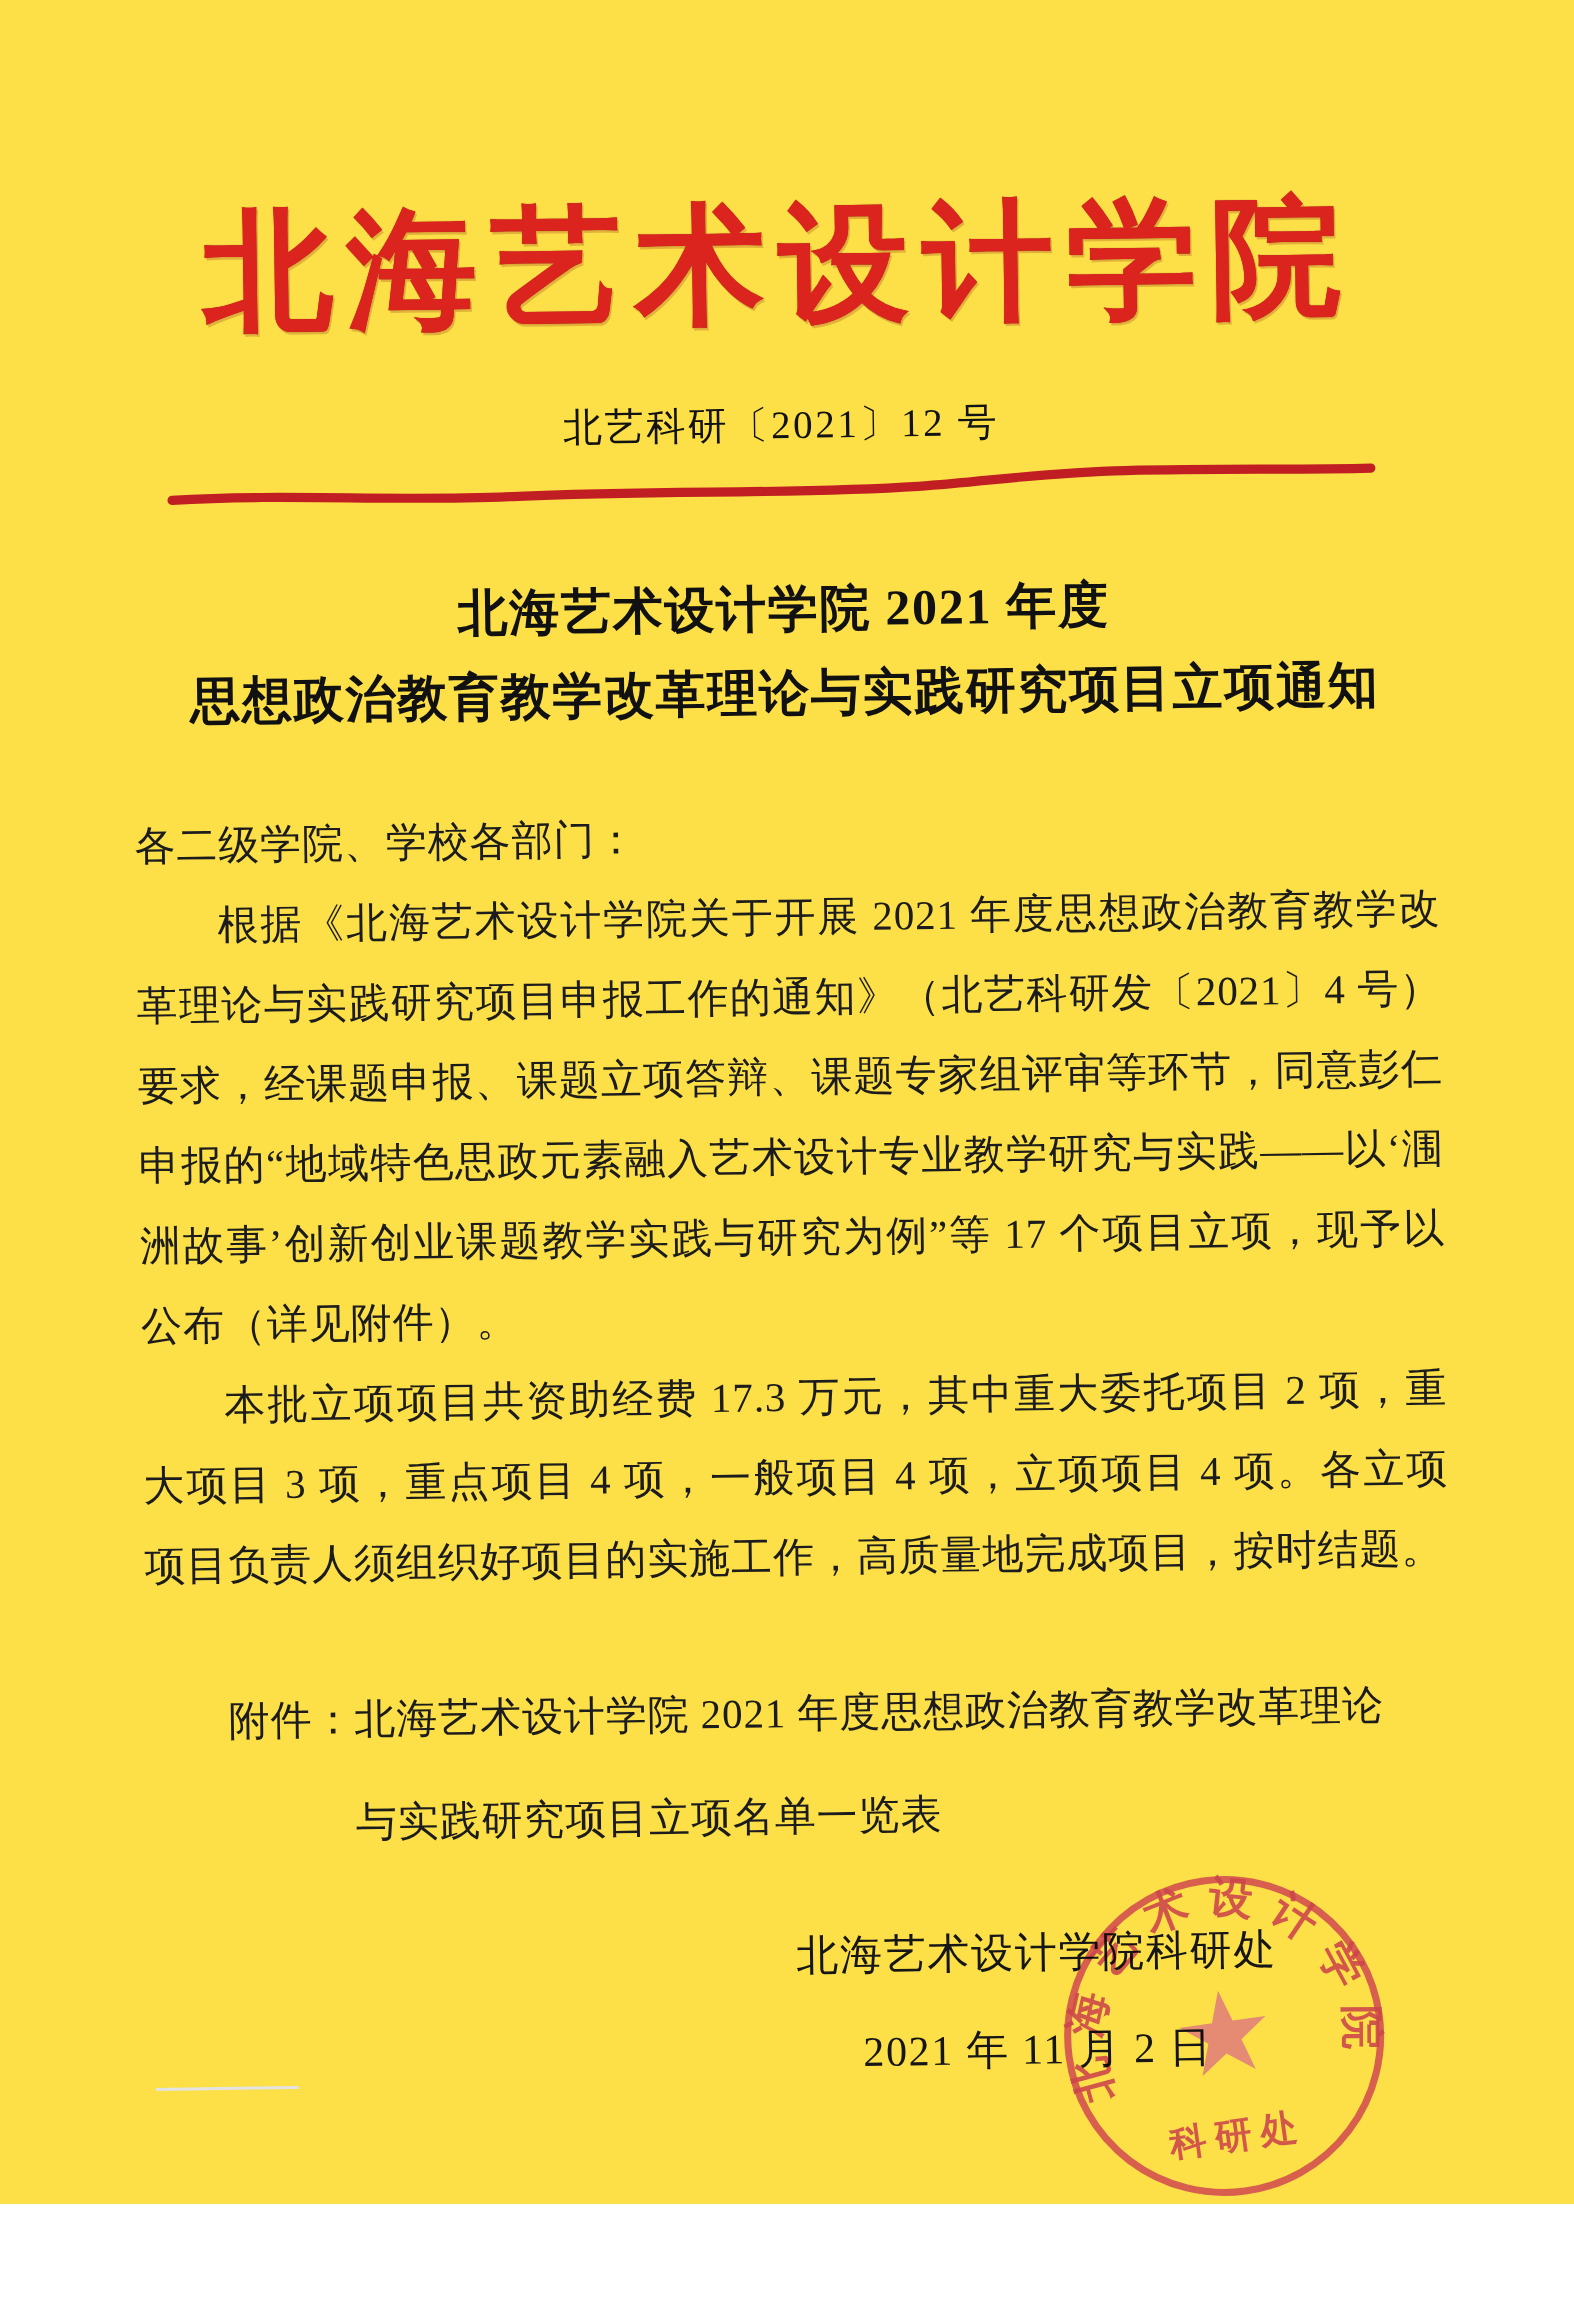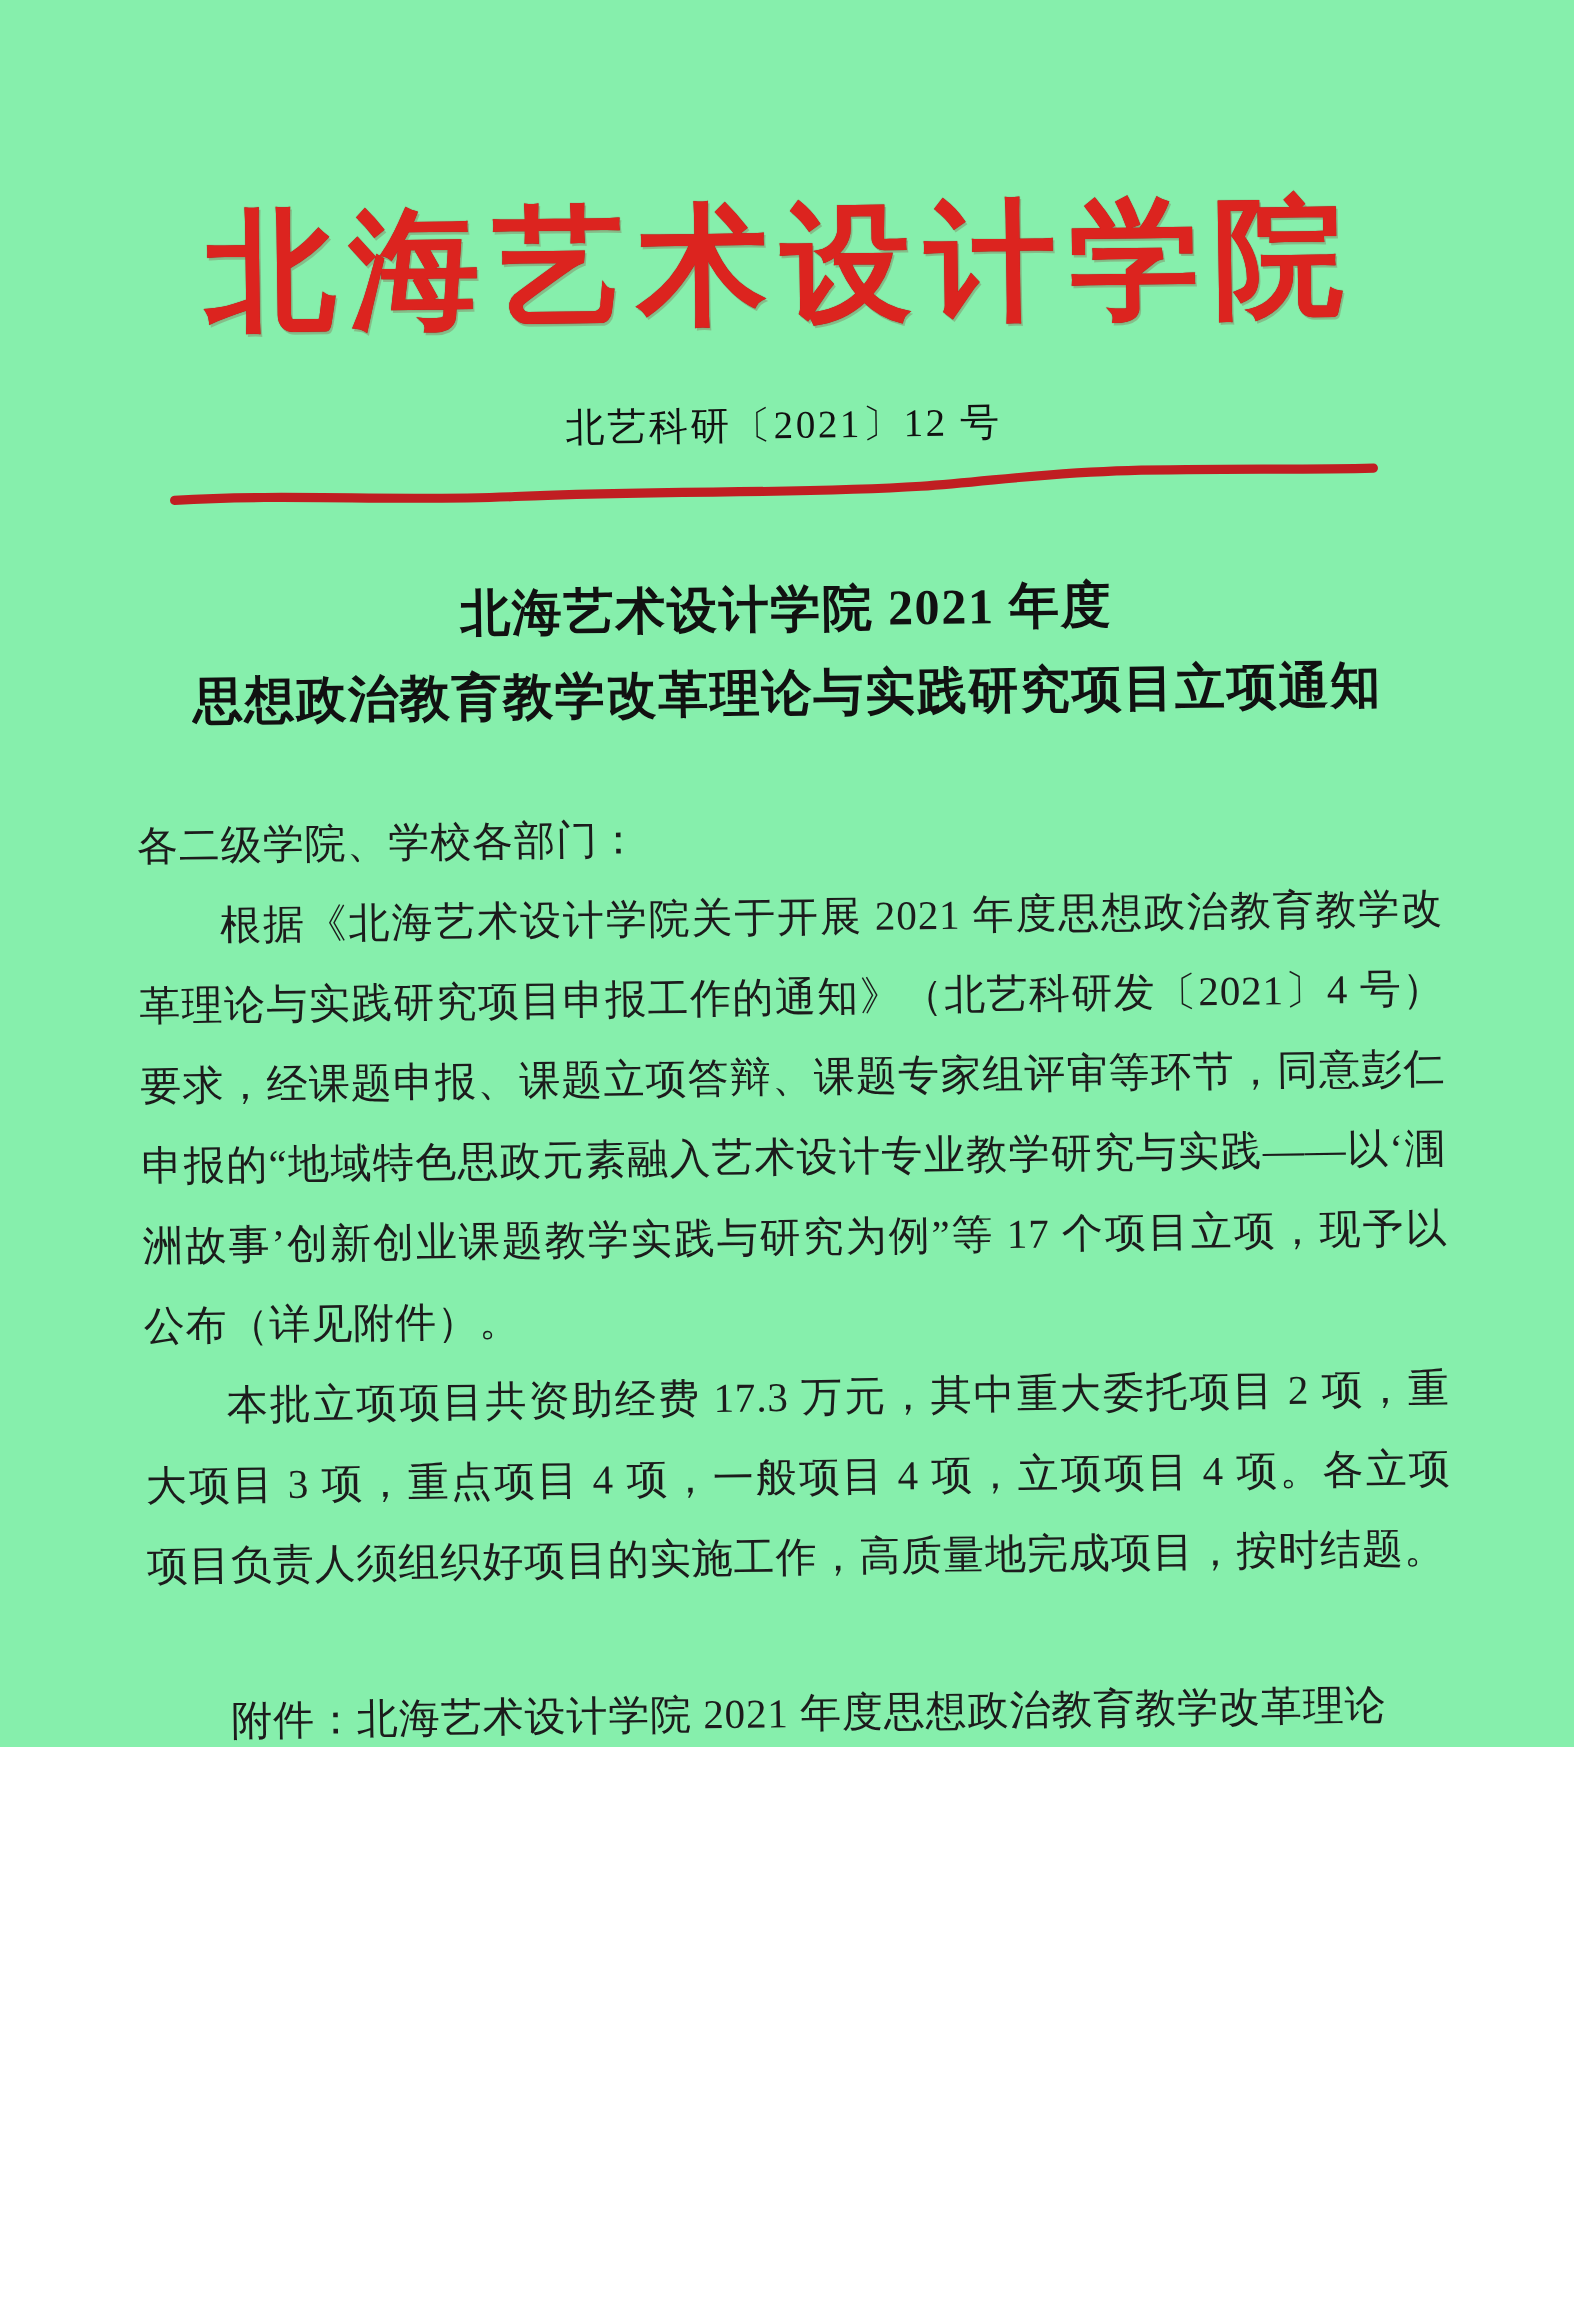--- a/index.html
+++ b/index.html
@@ -3,22 +3,22 @@
 <meta charset="utf-8">
 <style>
   html, body {
     margin: 0;
     padding: 0;
     background: #ffffff;
   }
   .page {
     position: relative;
     width: 1575px;
-    height: 1747px;
-    background: #86efac;
+    height: 2204px;
+    background: #fde047;
     overflow: hidden;
     font-family: "Liberation Serif", "DejaVu Serif", serif;
     color: #1f1f1f;
   }
   .sheet {
     position: absolute;
     inset: 0;
     transform: rotate(-0.8deg);
     transform-origin: 50% 40%;
   }

